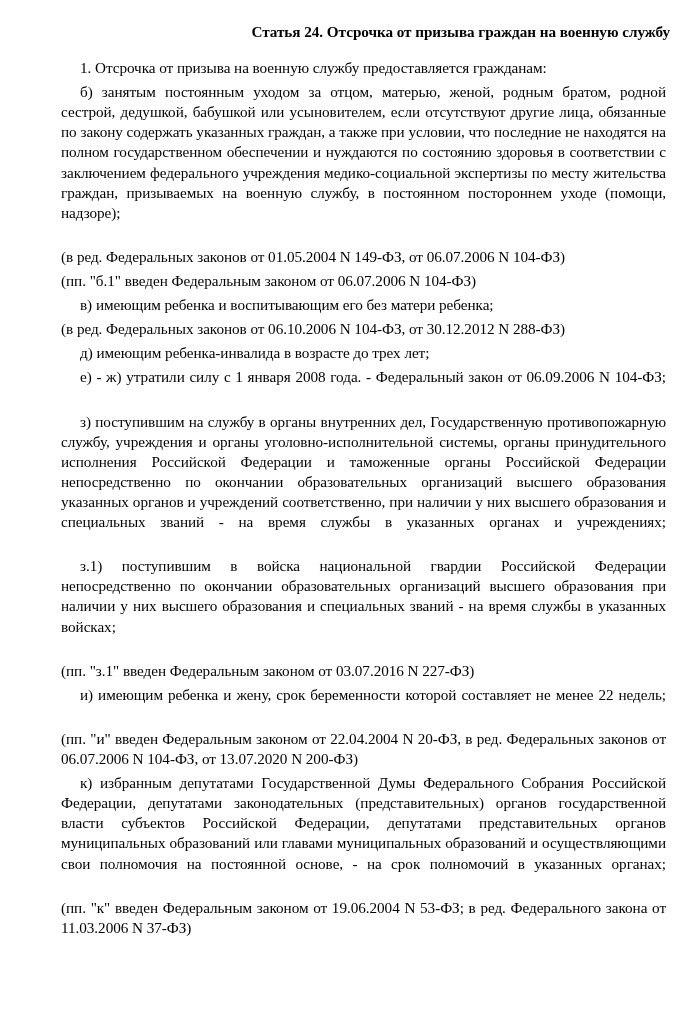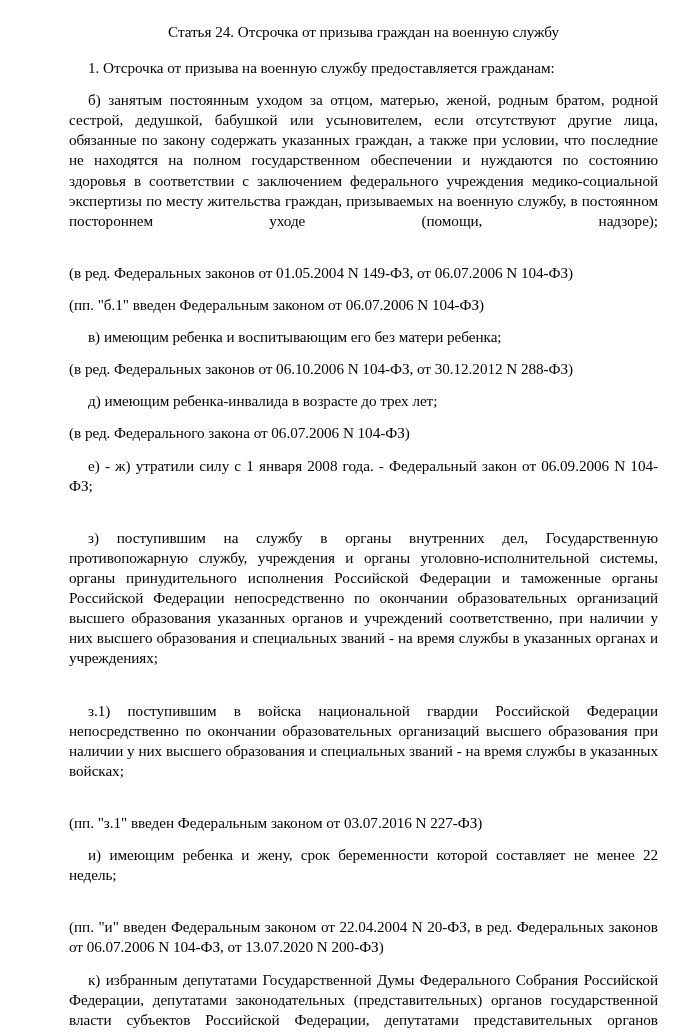--- a/index.html
+++ b/index.html
@@ -18,32 +18,32 @@
   }
   #page {
     box-sizing: border-box;
     width: 700px;
     height: 1033px;
     padding: 22px 30px 0 57px;
     background: #ffffff;
   }
   .doc-title {
     font-size: 15.2px;
-    font-weight: normal;
+    font-weight: bold;
     line-height: 20.1px;
-    text-align: center;
+    text-align: right;
     margin: 0 0 16px 0;
     letter-spacing: -0.05px;
   }
   .para {
     font-size: 15.2px;
     line-height: 20.1px;
     text-align: justify;
     text-justify: inter-word;
-    margin: 12px;
+    margin: 4px;
     padding: 0;
     letter-spacing: -0.05px;
     hyphens: none;
   }
   
   .para.indent {
     text-indent: 19px;
   }
   
   .para.note {
@@ -68,21 +68,20 @@
 <div id="page">
   <h1 class="doc-title">Статья 24. Отсрочка от призыва граждан на военную службу</h1>
   <div id="body-blocks">
       <p class="para indent short">1. Отсрочка от призыва на военную службу предоставляется гражданам:</p>
       <p class="para indent">б) занятым постоянным уходом за отцом, матерью, женой, родным братом, родной сестрой, дедушкой, бабушкой или усыновителем, если отсутствуют другие лица, обязанные по закону содержать указанных граждан, а также при условии, что последние не находятся на полном государственном обеспечении и нуждаются по состоянию здоровья в соответствии с заключением федерального учреждения медико-социальной экспертизы по месту жительства граждан, призываемых на военную службу, в постоянном постороннем уходе (помощи, надзоре);</p>
       <p class="para note short">(в ред. Федеральных законов от 01.05.2004 N 149-ФЗ, от 06.07.2006 N 104-ФЗ)</p>
       <p class="para note short">(пп. "б.1" введен Федеральным законом от 06.07.2006 N 104-ФЗ)</p>
       <p class="para indent short">в) имеющим ребенка и воспитывающим его без матери ребенка;</p>
       <p class="para note short">(в ред. Федеральных законов от 06.10.2006 N 104-ФЗ, от 30.12.2012 N 288-ФЗ)</p>
       <p class="para indent short">д) имеющим ребенка-инвалида в возрасте до трех лет;</p>
-      <p class="para note short">(в ред. Федерального закона от 06.07.2006 N 104-ФЗ)</p>
       <p class="para indent">е) - ж) утратили силу с 1 января 2008 года. - Федеральный закон от 06.09.2006 N 104-ФЗ;</p>
       <p class="para indent">з) поступившим на службу в органы внутренних дел, Государственную противопожарную службу, учреждения и органы уголовно-исполнительной системы, органы принудительного исполнения Российской Федерации и таможенные органы Российской Федерации непосредственно по окончании образовательных организаций высшего образования указанных органов и учреждений соответственно, при наличии у них высшего образования и специальных званий - на время службы в указанных органах и учреждениях;</p>
       <p class="para indent">з.1) поступившим в войска национальной гвардии Российской Федерации непосредственно по окончании образовательных организаций высшего образования при наличии у них высшего образования и специальных званий - на время службы в указанных войсках;</p>
       <p class="para note short">(пп. "з.1" введен Федеральным законом от 03.07.2016 N 227-ФЗ)</p>
       <p class="para indent">и) имеющим ребенка и жену, срок беременности которой составляет не менее 22 недель;</p>
       <p class="para note">(пп. "и" введен Федеральным законом от 22.04.2004 N 20-ФЗ, в ред. Федеральных законов от 06.07.2006 N 104-ФЗ, от 13.07.2020 N 200-ФЗ)</p>
       <p class="para indent">к) избранным депутатами Государственной Думы Федерального Собрания Российской Федерации, депутатами законодательных (представительных) органов государственной власти субъектов Российской Федерации, депутатами представительных органов муниципальных образований или главами муниципальных образований и осуществляющими свои полномочия на постоянной основе, - на срок полномочий в указанных органах;</p>
       <p class="para note">(пп. "к" введен Федеральным законом от 19.06.2004 N 53-ФЗ; в ред. Федерального закона от 11.03.2006 N 37-ФЗ)</p>
     </div>
 </div>

